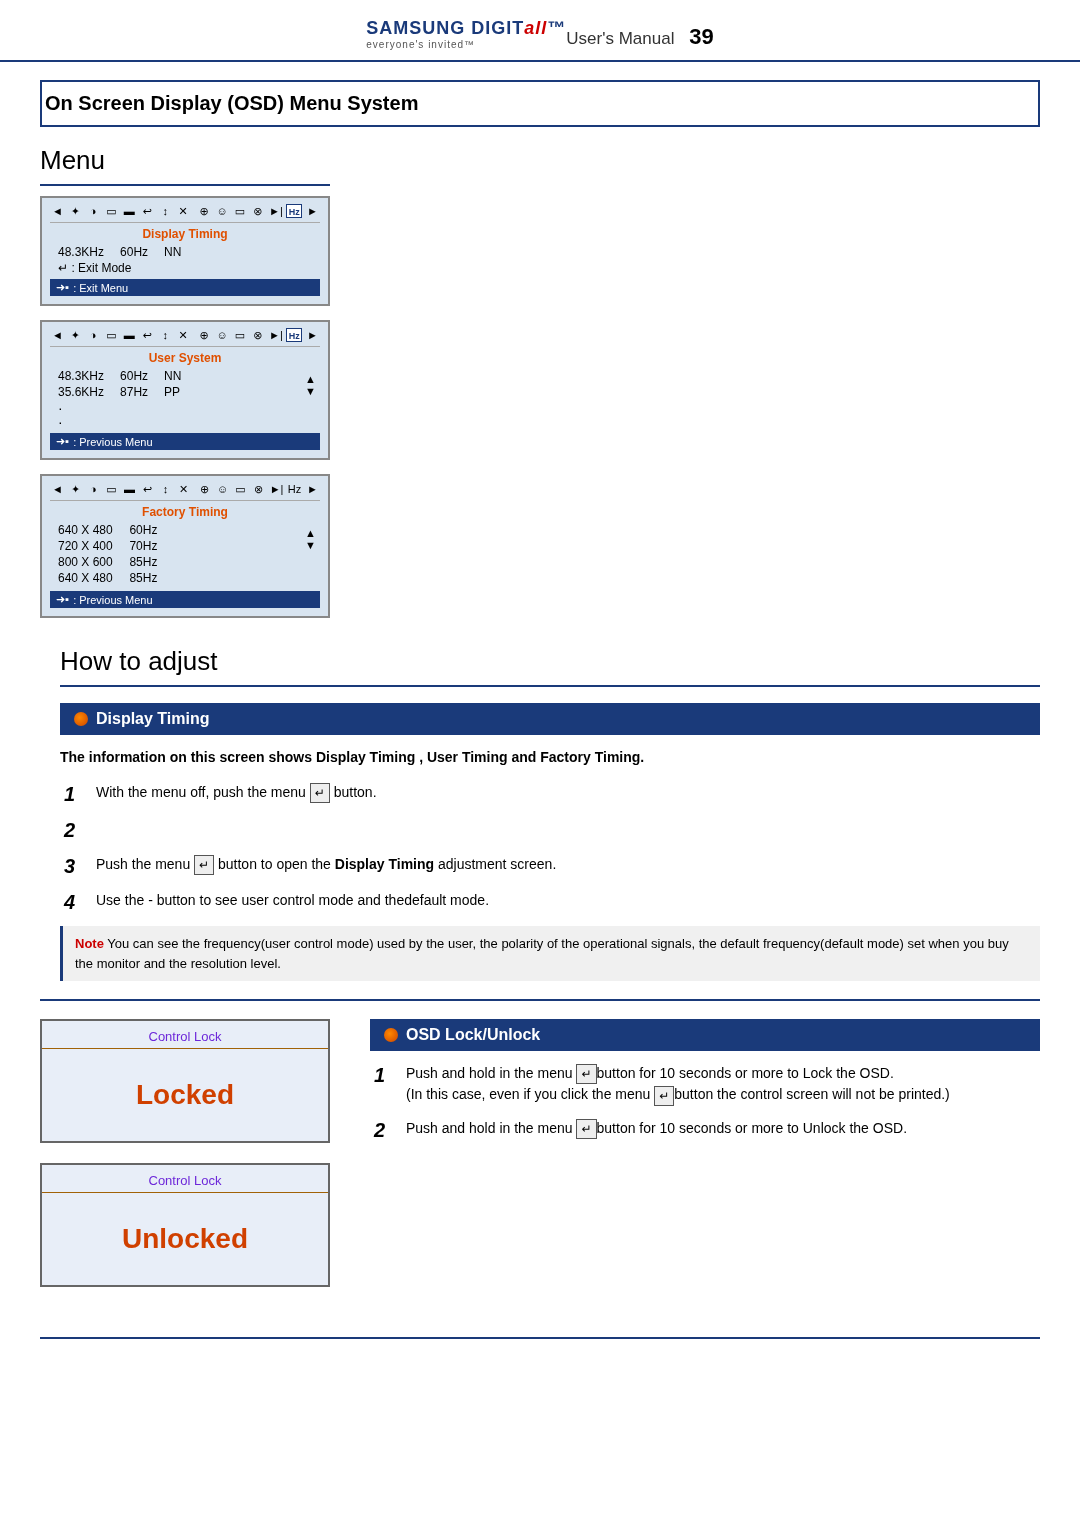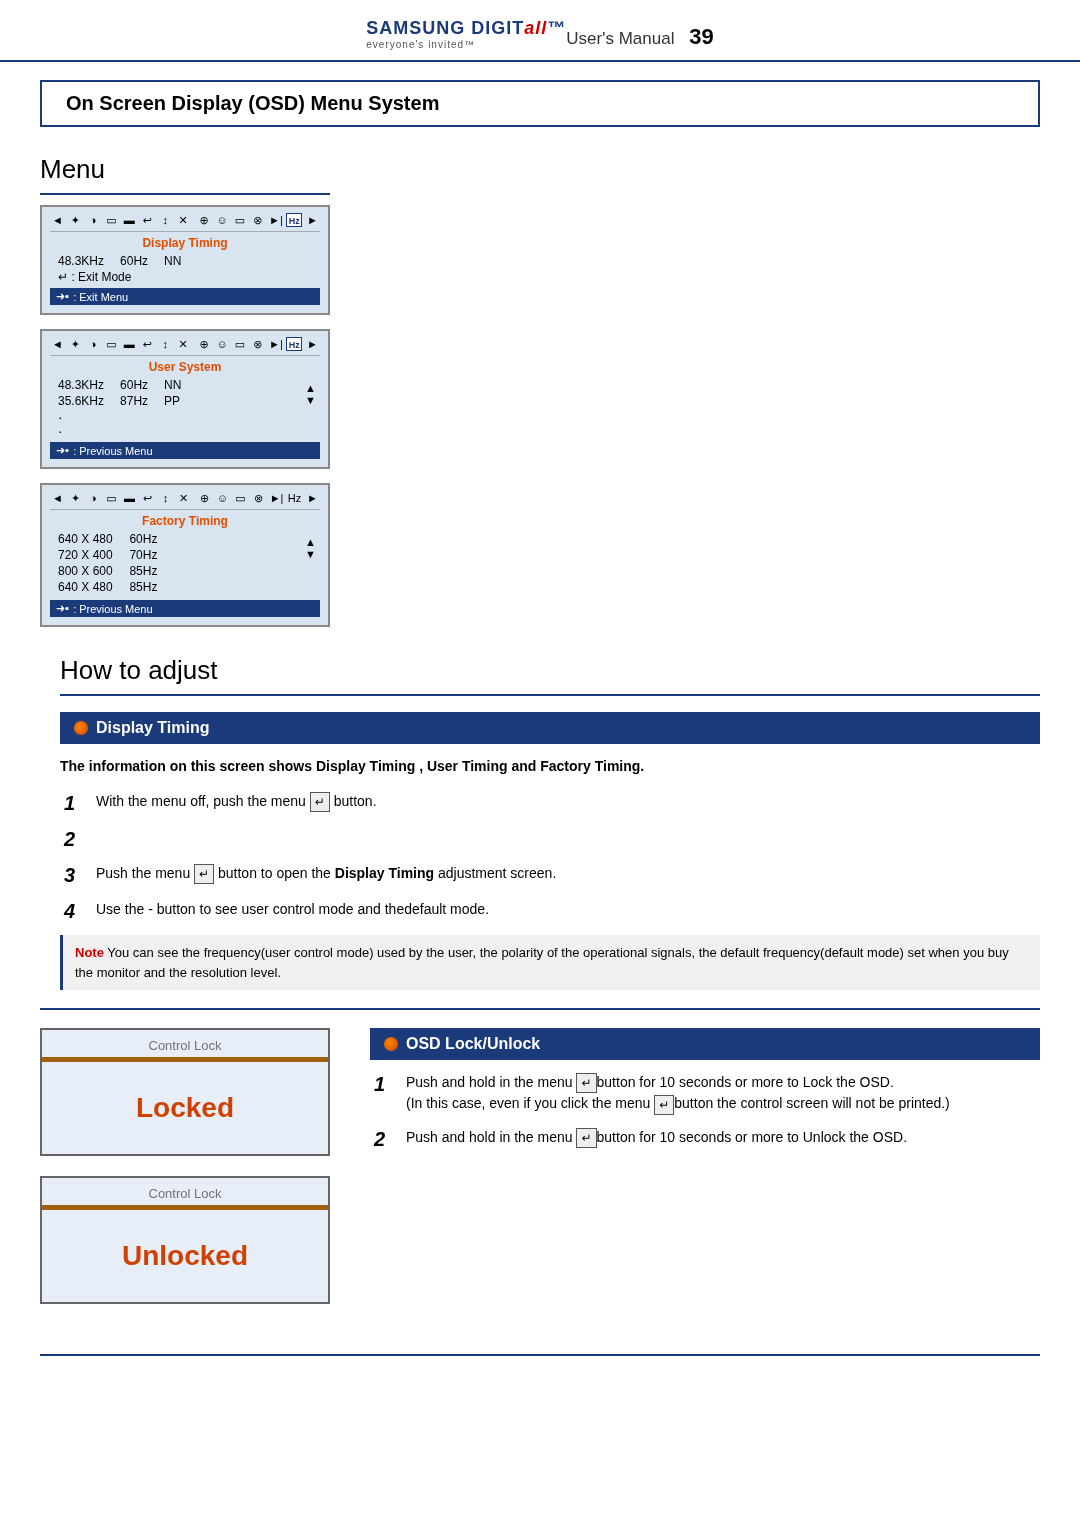--- a/index.html
+++ b/index.html
@@ -53,22 +53,22 @@
       font-size: 22px;
       font-weight: bold;
       color: #000;
       margin-left: 10px;
     }
 
     
     .section-title-bar {
       background: #fff;
       border: 2px solid #1a3a7a;
-      margin: 18px 40px 13px 40px;
-      padding: 10px 24px;
+      margin: 18px 40px 4px 40px;
+      padding: 10px 3px;
     }
     .section-title-bar h1 {
       font-size: 20px;
       font-weight: bold;
       color: #000;
     }
 
     
     .two-col {
       display: flex;
@@ -251,24 +251,24 @@
 
     
     .control-lock-panel {
       border: 2px solid #666;
       background: #e8eef8;
       margin-bottom: 20px;
       padding: 0;
     }
     .control-lock-title {
       text-align: center;
-      color: #737373;
+      color: #6d28d9;
       font-size: 13px;
       padding: 8px 0 4px 0;
-      border-bottom: 5px solid #a16207;
+      border-bottom: 1px solid #a16207;
     }
     .control-lock-body {
       text-align: center;
       color: #d04000;
       font-size: 28px;
       font-weight: bold;
       padding: 30px 0 30px 0;
     }
 
     

